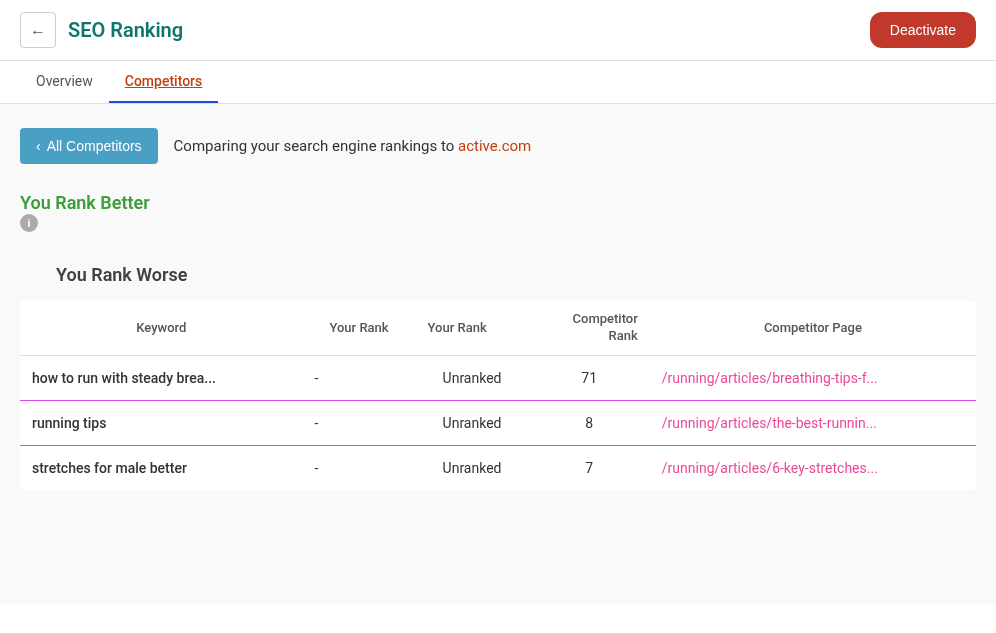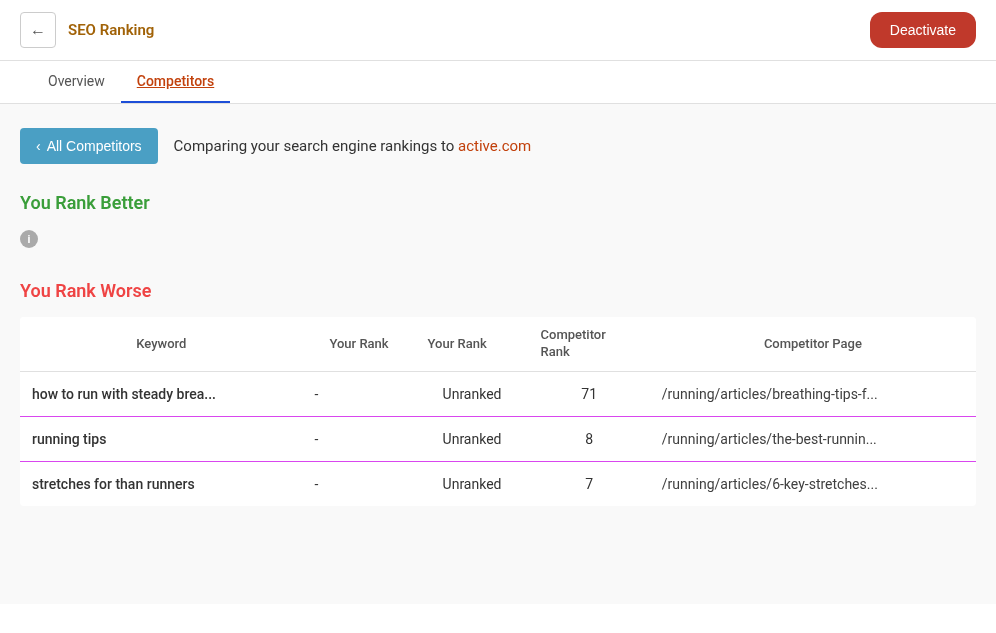--- a/index.html
+++ b/index.html
@@ -26,41 +26,41 @@
       border-radius: 4px;
       background: #fff;
       cursor: pointer;
       display: flex;
       align-items: center;
       justify-content: center;
       color: #555;
       font-size: 16px;
     }
     .header-title {
-      font-size: 15px;
+      font-size: 20px;
       font-weight: 600;
-      color: #a16207;
+      color: #0f766e;
     }
     .deactivate-btn {
       background: #c0392b;
       color: #fff;
       border: none;
       border-radius: 12px;
       padding: 10px 20px;
       font-size: 14px;
       font-weight: 500;
       cursor: pointer;
     }
 
     
     .nav-tabs {
       display: flex;
       gap: 0;
       border-bottom: 1px solid #e0e0e0;
-      padding: 0 32px;
+      padding: 0 20px;
       background: #fff;
     }
     .nav-tab {
       padding: 12px 16px;
       font-size: 14px;
       color: #555;
       cursor: pointer;
       border-bottom: 2px solid transparent;
       text-decoration: none;
     }
@@ -105,27 +105,28 @@
     .comparing-link {
       color: #c2410c;
       text-decoration: none;
     }
 
     
     .section-heading-green {
       font-size: 18px;
       font-weight: 600;
       color: #3a9e3a;
-      margin-bottom: 16px;
+      margin-bottom: 0;
     }
     .section-heading-red {
       font-size: 18px;
       font-weight: 600;
-      color: #ef4444;
+      color: #404040;
       margin-bottom: 16px;
+      margin-left: 36px;
     }
 
     
     .info-row {
       display: flex;
       align-items: flex-start;
       gap: 8px;
       margin-bottom: 32px;
       color: #555;
       font-size: 14px;
@@ -171,25 +172,25 @@
       color: #333;
       border-bottom: 1px solid #d946ef;
     }
     .rank-table td.center {
       text-align: center;
     }
     .rank-table tr:last-child td {
       border-bottom: none;
     }
     .competitor-page-link {
-      color: #404040;
+      color: #ec4899;
       text-decoration: none;
     }
     .rank-table th.competitor-rank {
-      text-align: left;
+      text-align: right;
       line-height: 1.3;
     }
   </style>
 </head>
 <body>
 
 <div class="header">
   <div class="header-left">
     <button class="back-btn">
       <span>←</span>
@@ -245,21 +246,21 @@
     <td><a class="competitor-page-link">/running/articles/breathing-tips-f...</a></td>
   </tr>
           <tr>
     <td style="font-weight:500;">running tips</td>
     <td>-</td>
     <td class="center">Unranked</td>
     <td class="center">8</td>
     <td><a class="competitor-page-link">/running/articles/the-best-runnin...</a></td>
   </tr>
           <tr>
-    <td style="font-weight:500;">stretches for than runners</td>
+    <td style="font-weight:500;">stretches for male better</td>
     <td>-</td>
     <td class="center">Unranked</td>
     <td class="center">7</td>
     <td><a class="competitor-page-link">/running/articles/6-key-stretches...</a></td>
   </tr>
         </tbody>
     </table>
   </div>
 
 </div>

